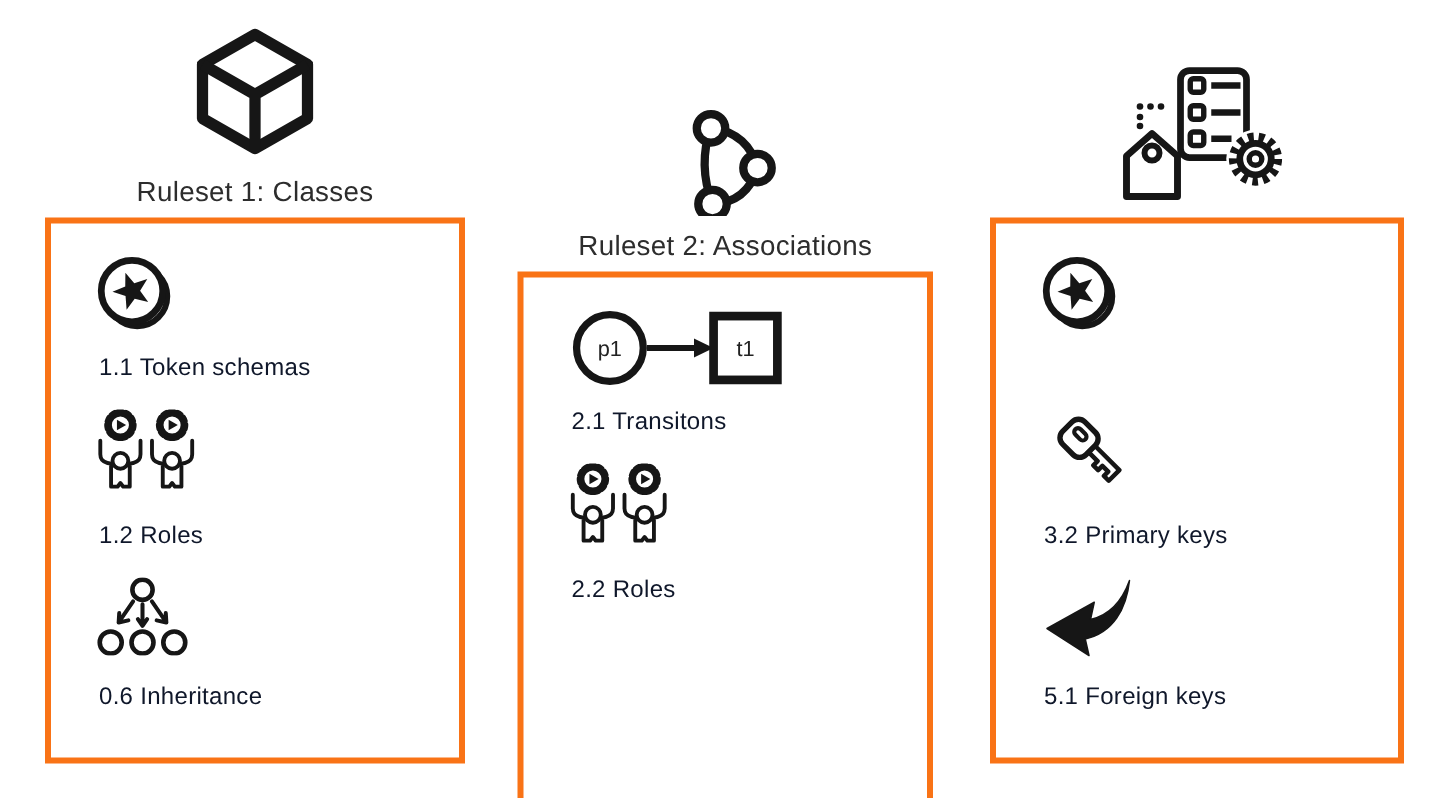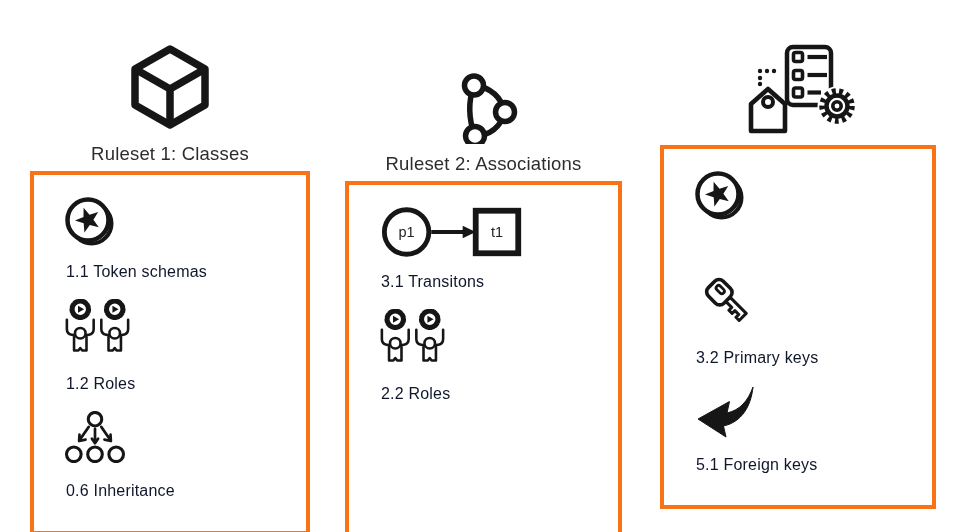--- a/index.html
+++ b/index.html
@@ -1,21 +1,21 @@
 <!DOCTYPE html>
 <html><head>
 <meta charset="utf-8">
 <style>
   html,body{margin:0;padding:0;}
   body{
     width:960px;height:532px;position:relative;background:#ffffff;
     font-family:"Liberation Sans",sans-serif;overflow:hidden;
   }
   .stage{position:absolute;inset:0;}
-  .col1{left:30px;width:280px;margin-top:26px;}
+  .col1{left:30px;width:280px;}
   .col2{left:345px;width:277px;margin-top:36px;}
   .col3{left:660px;width:276px;}
   .header{
     position:absolute;top:0;height:142px;
     display:flex;flex-direction:column;align-items:center;justify-content:flex-end;
     padding-bottom:3px;box-sizing:border-box;
   }
   .header .title{
     font-size:18.5px;color:#2d2d2d;letter-spacing:.2px;margin-top:9px;white-space:nowrap;
   }
@@ -140,21 +140,21 @@
     <div class="icon-slot r1d">
       <svg width="148" height="58" viewBox="0 0 150 60">
         <circle cx="27" cy="30" r="23" fill="#ffffff" stroke="#161616" stroke-width="5"></circle>
         <text x="27" y="30" dy=".35em" text-anchor="middle" font-size="15">p1</text>
         <line x1="52.5" y1="30" x2="86" y2="30" stroke="#161616" stroke-width="4.2"></line>
         <polygon points="85,23.5 98.5,30 85,36.5" fill="#161616"></polygon>
         <rect x="98.5" y="8" width="44" height="44" fill="#ffffff" stroke="#161616" stroke-width="6"></rect>
         <text x="120.5" y="30" dy=".35em" text-anchor="middle" font-size="15">t1</text>
       </svg>
     </div>
-    <div class="item-label r1l">3.1 Transitons</div>
+    <div class="item-label r1l">2.1 Transitons</div>
 
     <div class="icon-slot r2i">
       <svg width="67" height="56" viewBox="0 0 70 58">
         <g stroke="#161616" fill="none" stroke-linejoin="round" stroke-linecap="round">
           <g>
             <circle cx="17" cy="10.5" r="9.3" stroke-width="4" stroke-dasharray="2.75 2.5"></circle>
             <circle cx="17" cy="10.5" r="7.2" fill="#ffffff" stroke-width="2.5"></circle>
             <polygon points="14.6,6.8 14.6,14.2 21,10.5" fill="#161616" stroke="none"></polygon>
             <path d="M3 21.5 L3 31 Q3 36 8 37 L10.5 37.5 L10.5 53.5 L15 53.5 L17 51 L19 53.5 L23.5 53.5 L23.5 37.5 L26 37 Q31 36 31 31 L31 21.5" stroke-width="2.7"></path>
             <circle cx="17" cy="35.5" r="5.5" fill="#ffffff" stroke-width="2.7"></circle>

